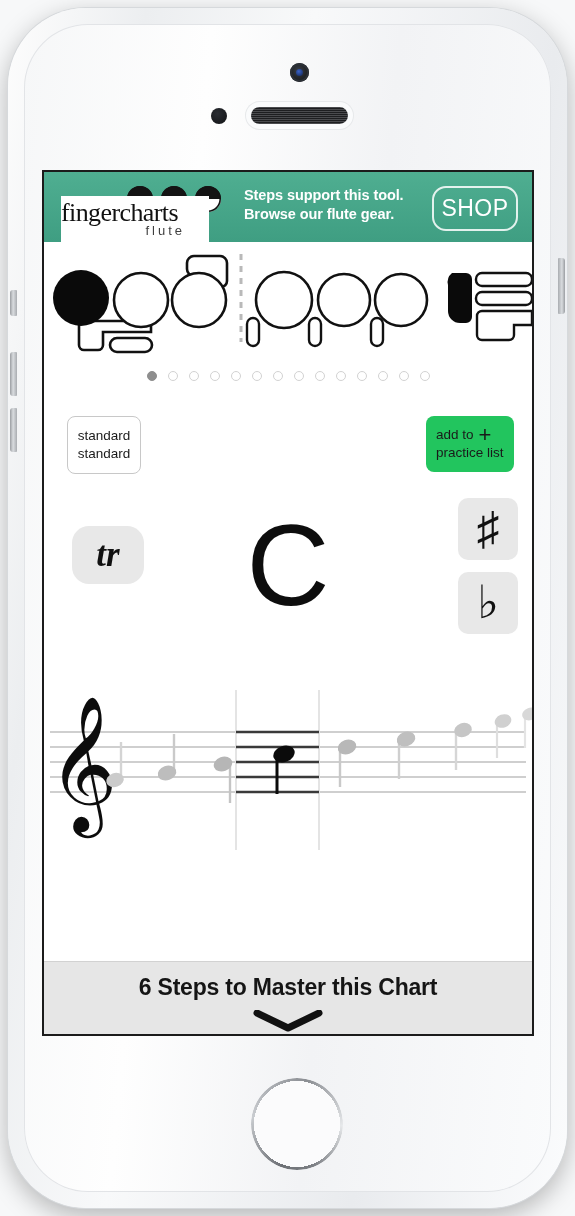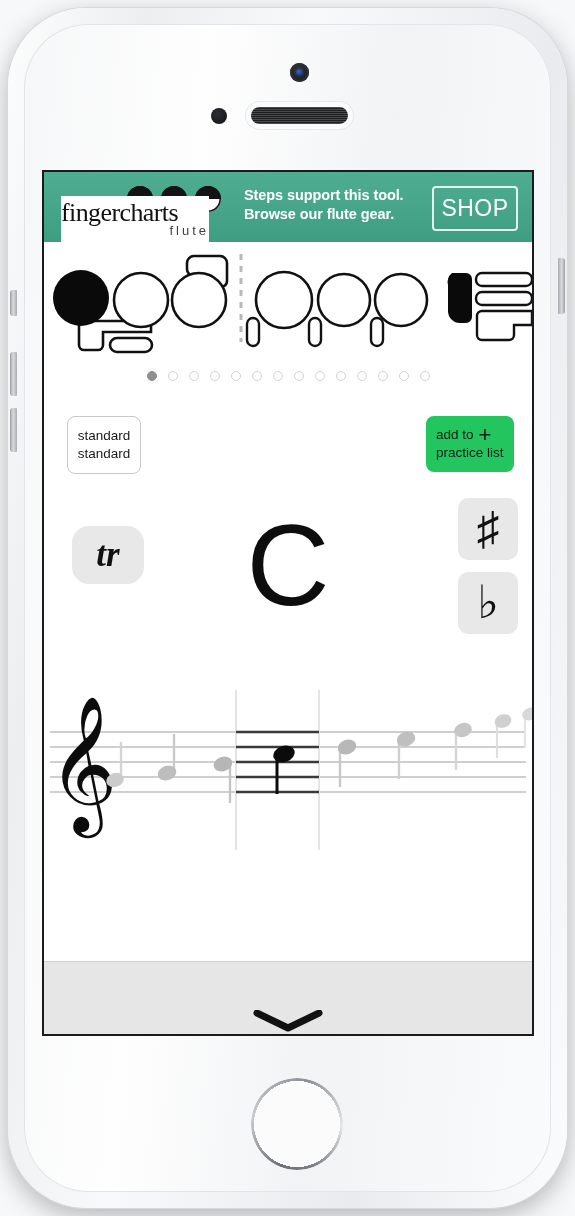--- a/index.html
+++ b/index.html
@@ -65,26 +65,26 @@
   #logo-block{position:absolute;left:17px;top:14px;width:148px;height:44px;}
   .logo-hole{position:absolute;top:0;width:26px;height:26px;border-radius:50%;
     background:linear-gradient(180deg,#141414 0 50%,#ffffff 50% 100%);
     box-shadow:inset 0 0 0 1.6px #141414;}
   #logo-hole-1{left:66px;}
   #logo-hole-2{left:100px;}
   #logo-hole-3{left:134px;}
   #logo-plate{position:absolute;left:0;top:10px;width:148px;height:52px;background:#ffffff;}
   #logo-word{position:absolute;left:0;top:4px;font-family:"Liberation Serif", serif;
     font-size:26px;letter-spacing:-.6px;color:#111;font-weight:400;line-height:1;}
-  #logo-sub{position:absolute;right:0;top:28px;font-family:"Liberation Sans", sans-serif;
+  #logo-sub{position:absolute;right:24px;top:28px;font-family:"Liberation Sans", sans-serif;
     font-size:13px;letter-spacing:3px;color:#3f3f3f;line-height:1;}
   #ad-copy{position:absolute;left:200px;top:14px;color:#ffffff;font-size:14.5px;
     font-weight:bold;line-height:1.33;letter-spacing:-.1px;}
   #shop-button{position:absolute;right:14px;top:14px;width:82px;height:41px;
-    border:2px solid rgba(255,255,255,.85);border-radius:4px;color:#fff;
+    border:2px solid rgba(255,255,255,.85);border-radius:14px;color:#fff;
     display:flex;align-items:center;justify-content:center;font-size:23px;
     letter-spacing:.5px;background:transparent;}
 
   
   #fingering-diagram{position:relative;height:130px;}
   #fingering-diagram svg{position:absolute;left:0;top:0;}
 
   
   #pager-dots{display:flex;justify-content:center;gap:11px;margin-top:-4px;height:16px;align-items:center;}
   .dot{width:10px;height:10px;border-radius:50%;box-sizing:border-box;
@@ -301,18 +301,19 @@
         <ellipse cx="459" cy="37" rx="8.5" ry="6.6" transform="rotate(-20 459 37)" fill="#d0d0d0"></ellipse>
       </g>
       <g>
         <line x1="481" y1="30" x2="481" y2="64" stroke="#e4e4e4" stroke-width="2.2"></line>
         <ellipse cx="486" cy="30" rx="8" ry="6.2" transform="rotate(-20 486 30)" fill="#d8d8d8"></ellipse>
       </g>
     </svg>
   </div>
 
   <div id="steps-bar">
+    <div id="steps-label">6 Steps to Master this Chart</div>
     <svg id="steps-chevron" width="70" height="22" viewBox="0 0 70 22">
       <path d="M4 3 L35 18 L66 3" fill="none" stroke="#111" stroke-width="7" stroke-linecap="round" stroke-linejoin="round"></path>
     </svg>
   </div>
 
 </div>
 
 </body></html>

